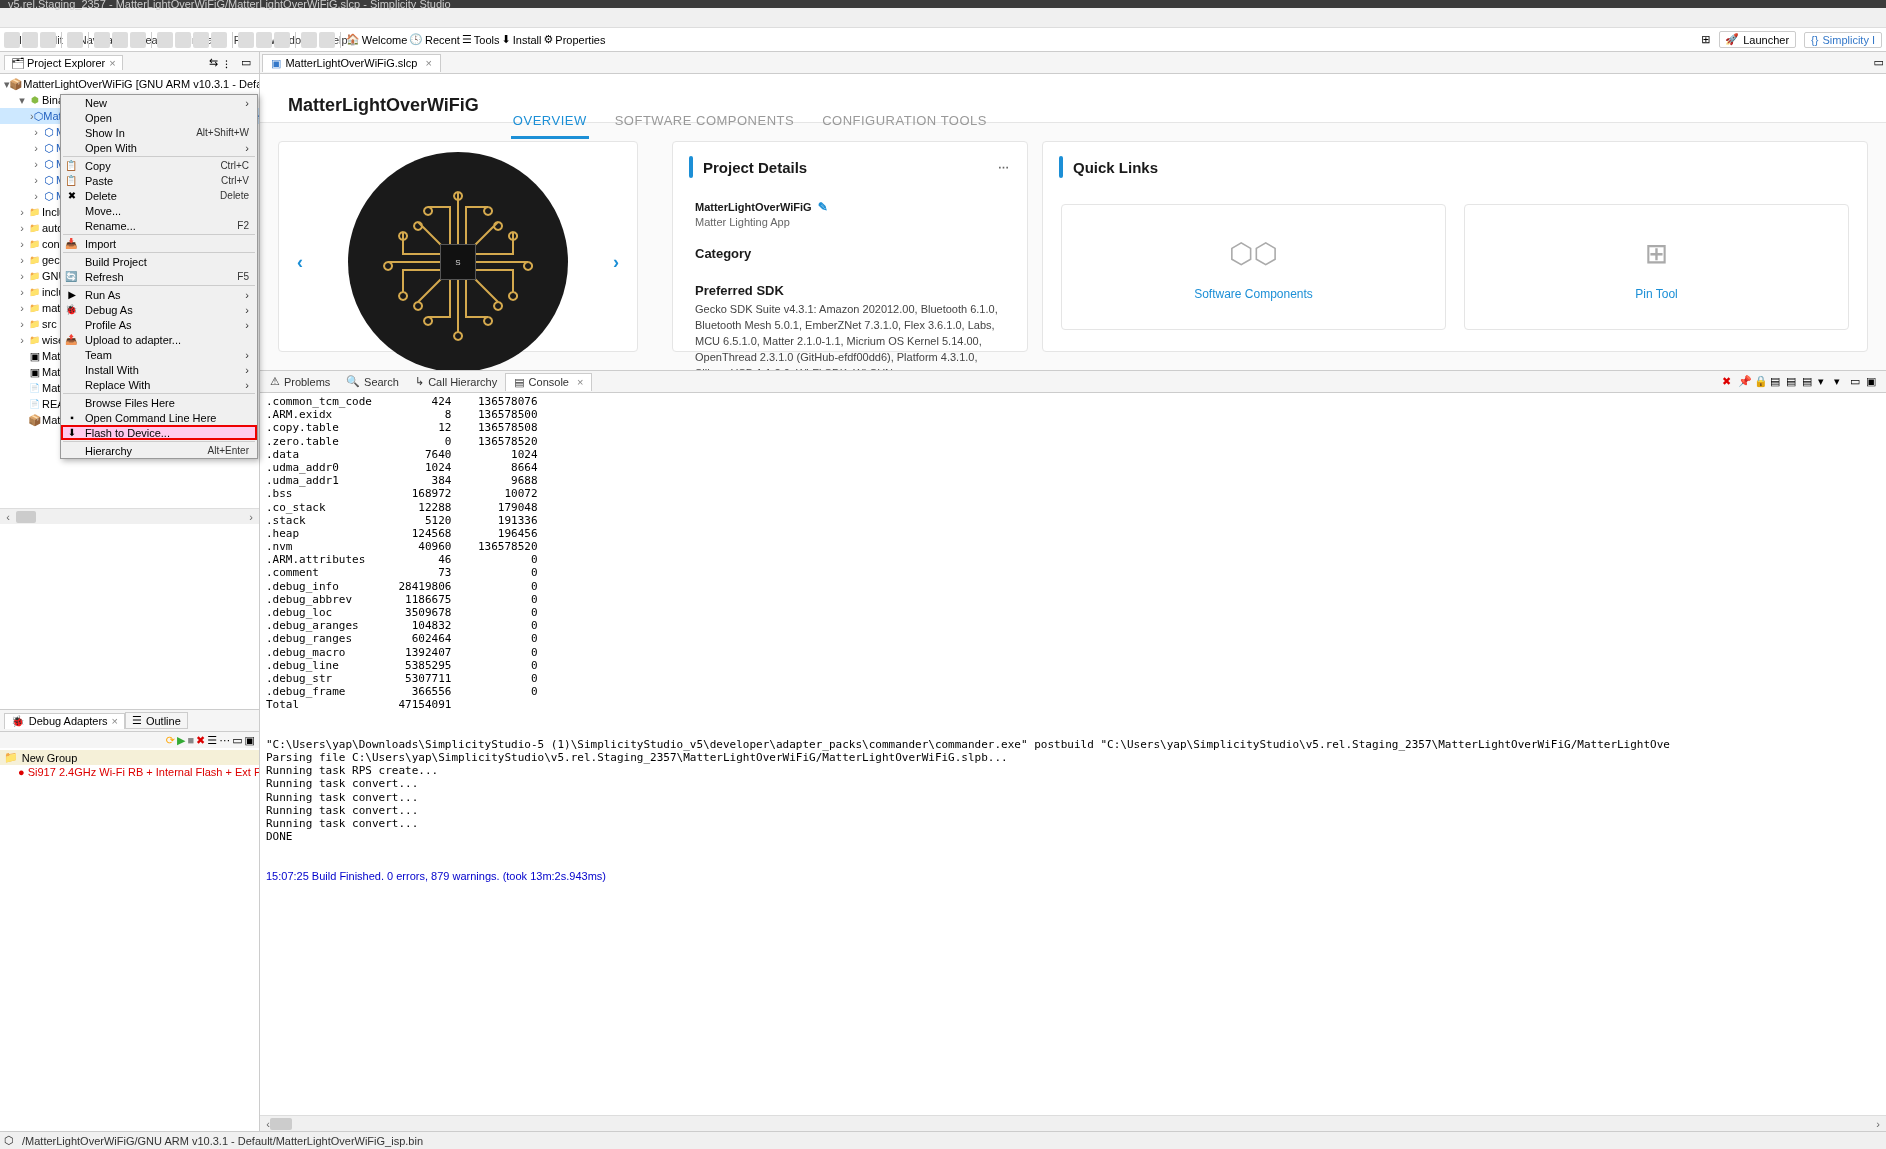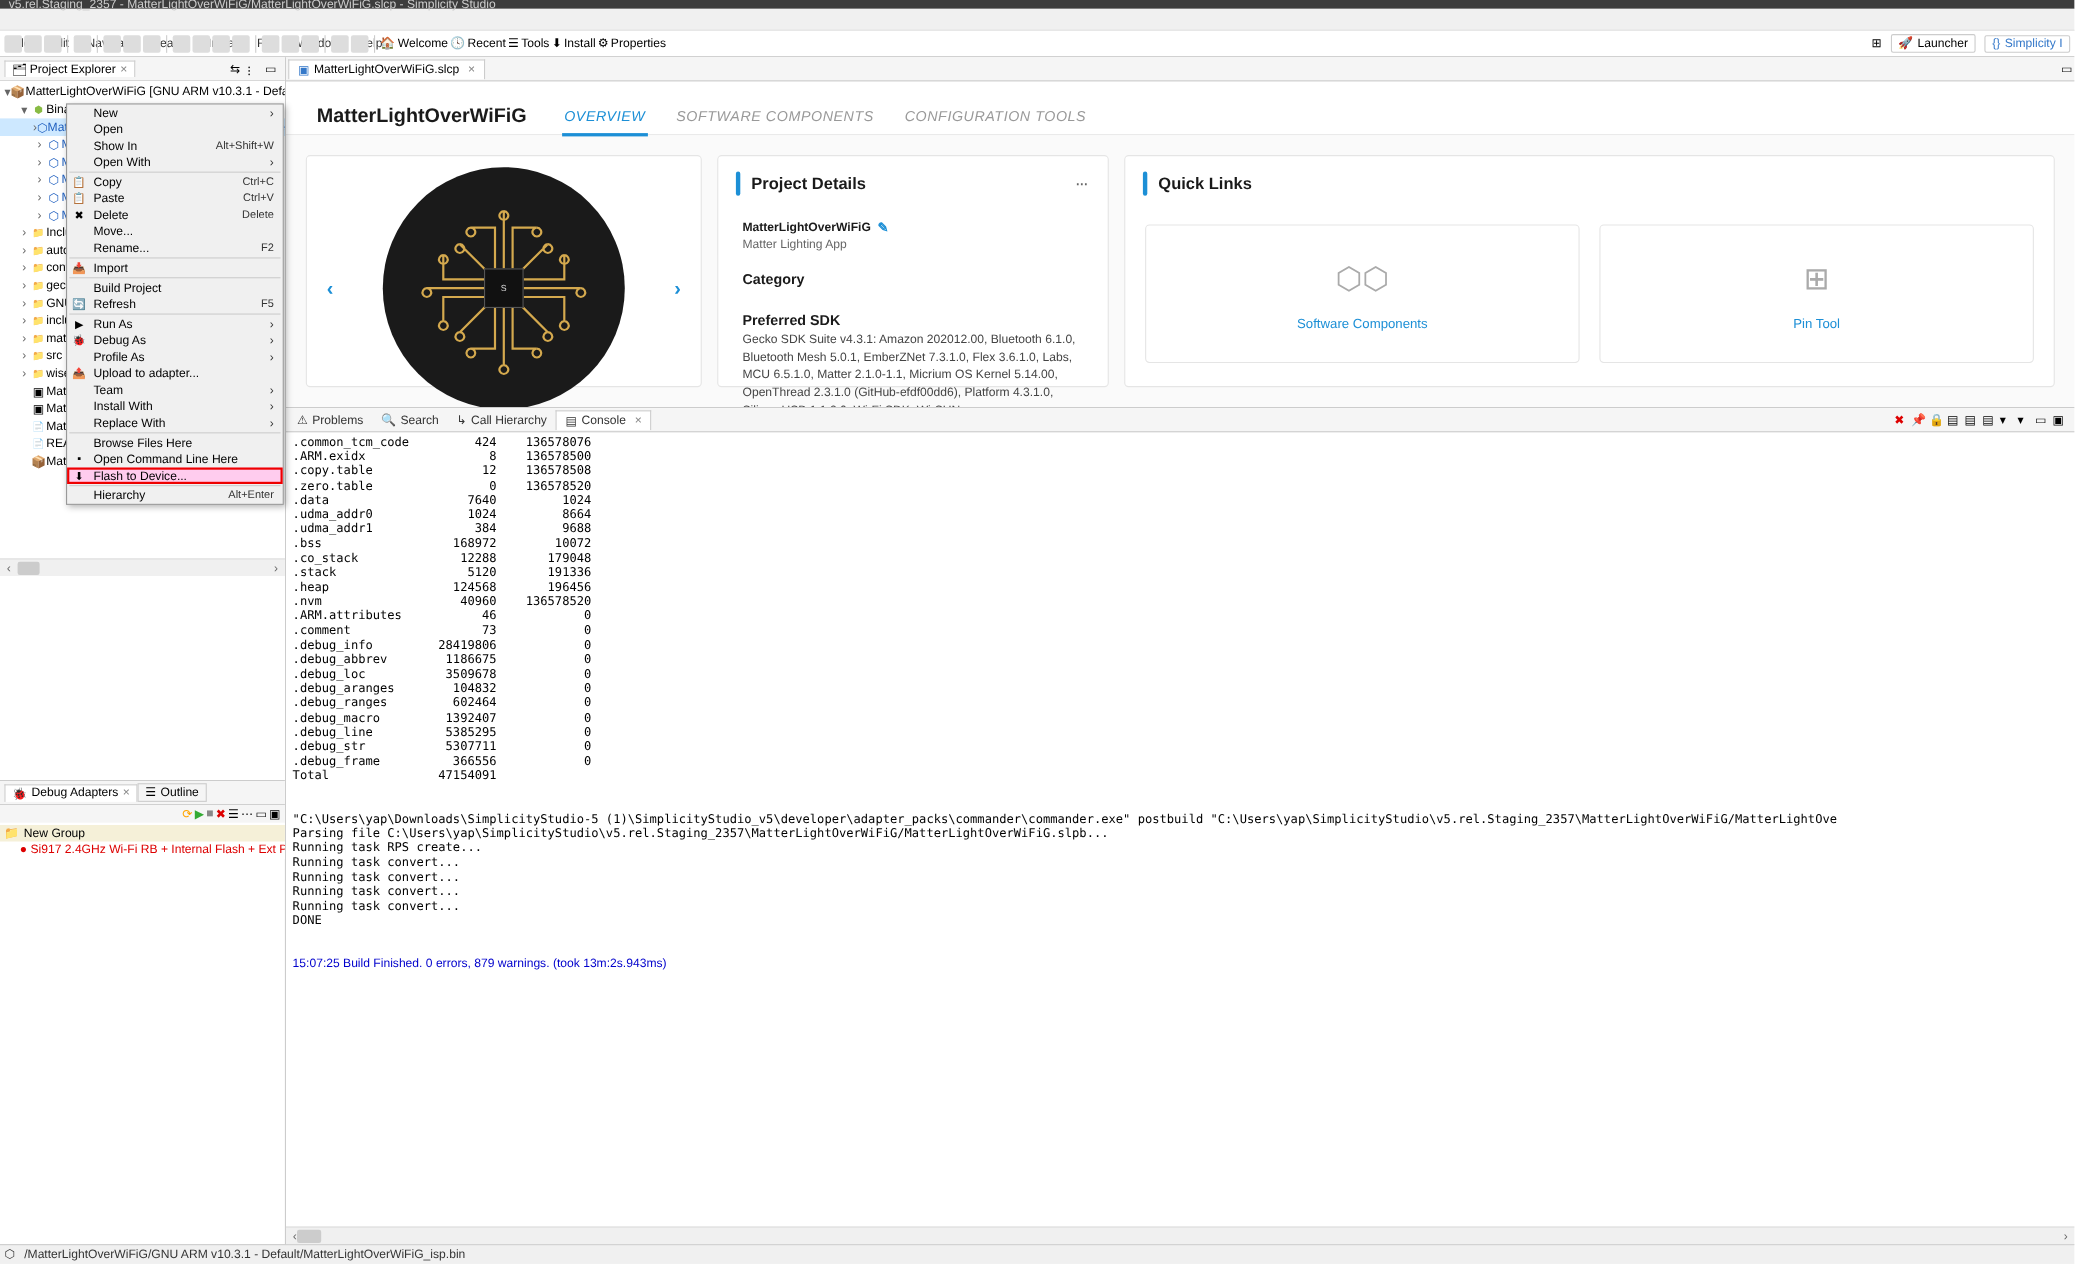--- a/index.html
+++ b/index.html
@@ -57,40 +57,40 @@
 .context-menu .highlight { outline:2px solid #e00; outline-offset:-2px; background:#fce;}
 
 
 .editor-tabs { height:22px; background:#f5f5f5; border-bottom:1px solid #ccc; display:flex; align-items:center; padding:0 2px;}
 .editor-tabs .tab { background:#fff; border:1px solid #ccc; border-bottom:none; padding:2px 8px; display:flex; align-items:center; gap:4px;}
 .editor-tabs .tab .close { color:#888; margin-left:4px;}
 .editor-tabs .spacer { flex:1;}
 
 .slcp-header { display:flex; align-items:center; padding:14px 28px 0; gap:32px; border-bottom:1px solid #e5e5e5;}
 .slcp-header h1 { font-size:18px; font-weight:600; color:#1a1a1a;}
-.slcp-tabs { display:flex; gap:24px; margin-left:auto; position:relative; top:2px;font-style:italic;}
+.slcp-tabs { display:flex; gap:24px; margin-left:auto; position:relative; top:17px;}
 .slcp-tab { padding:8px 2px; color:#999; font-size:13px; font-weight:500; letter-spacing:0.5px;}
 .slcp-tab.active { color:#1c8fd6; border-bottom:3px solid #1c8fd6;}
 
 .slcp-body { flex:1; background:#fafafa; padding:18px 18px; display:flex; gap:14px; overflow:hidden;}
 .card { background:#fff; border:1px solid #e5e5e5; border-radius:4px; flex-shrink:0;}
 .card-header { display:flex; align-items:center; padding:14px 16px; gap:10px;}
 .card-header .bar { width:4px; height:22px; background:#1c8fd6; border-radius:2px;}
 .card-header h2 { font-size:15px; font-weight:600; color:#1a1a1a;}
 .card-header .dots { margin-left:auto; color:#666; font-weight:bold; letter-spacing:2px;}
 
 .target-card { width:360px; display:flex; flex-direction:column;}
 .target-vis { flex:1; display:flex; align-items:center; justify-content:center; position:relative; padding:10px;}
 .chip-circle { width:220px; height:220px; border-radius:50%; background:#1a1a1a; position:relative; overflow:hidden;}
 .chip-core { position:absolute; left:50%; top:50%; width:36px; height:36px; background:#111; border:1px solid #555; transform:translate(-50%,-50%); display:flex; align-items:center; justify-content:center;}
 .chip-core::after{content:"S";color:#ddd;font-size:8px;}
 .nav-arrow { position:absolute; color:#1c8fd6; font-size:18px; font-weight:bold; cursor:pointer;}
 .nav-arrow.left { left:18px;} .nav-arrow.right { right:18px;}
 
-.details-card { width:356px; padding-bottom:10px;}
+.details-card { width:356px; padding-bottom:10px;margin-left:20px;}
 .details-body { padding:0 22px;}
 .details-body .pname { font-size:14px; font-weight:600; color:#1a1a1a; display:flex; align-items:center; gap:6px; margin:8px 0 2px;}
 .edit-icon { color:#1c8fd6; font-size:12px;}
 .details-body .desc { font-size:11px; color:#666; margin-bottom:18px;}
 .details-body .label { font-size:13px; font-weight:600; color:#1a1a1a; margin-bottom:4px;}
 .details-body .sdk { font-size:11px; color:#444; line-height:1.45; margin-top:4px;}
 .quicklinks-card { flex:1; min-width:300px;}
 .ql-grid { display:flex; gap:18px; padding:12px 18px;}
 .ql-tile { flex:1; border:1px solid #e5e5e5; border-radius:4px; display:flex; flex-direction:column; align-items:center; justify-content:center; padding:28px 10px; gap:14px;}
 .ql-tile .ql-icon { width:40px; height:40px; display:flex; align-items:center; justify-content:center; color:#aaa; font-size:28px;}

